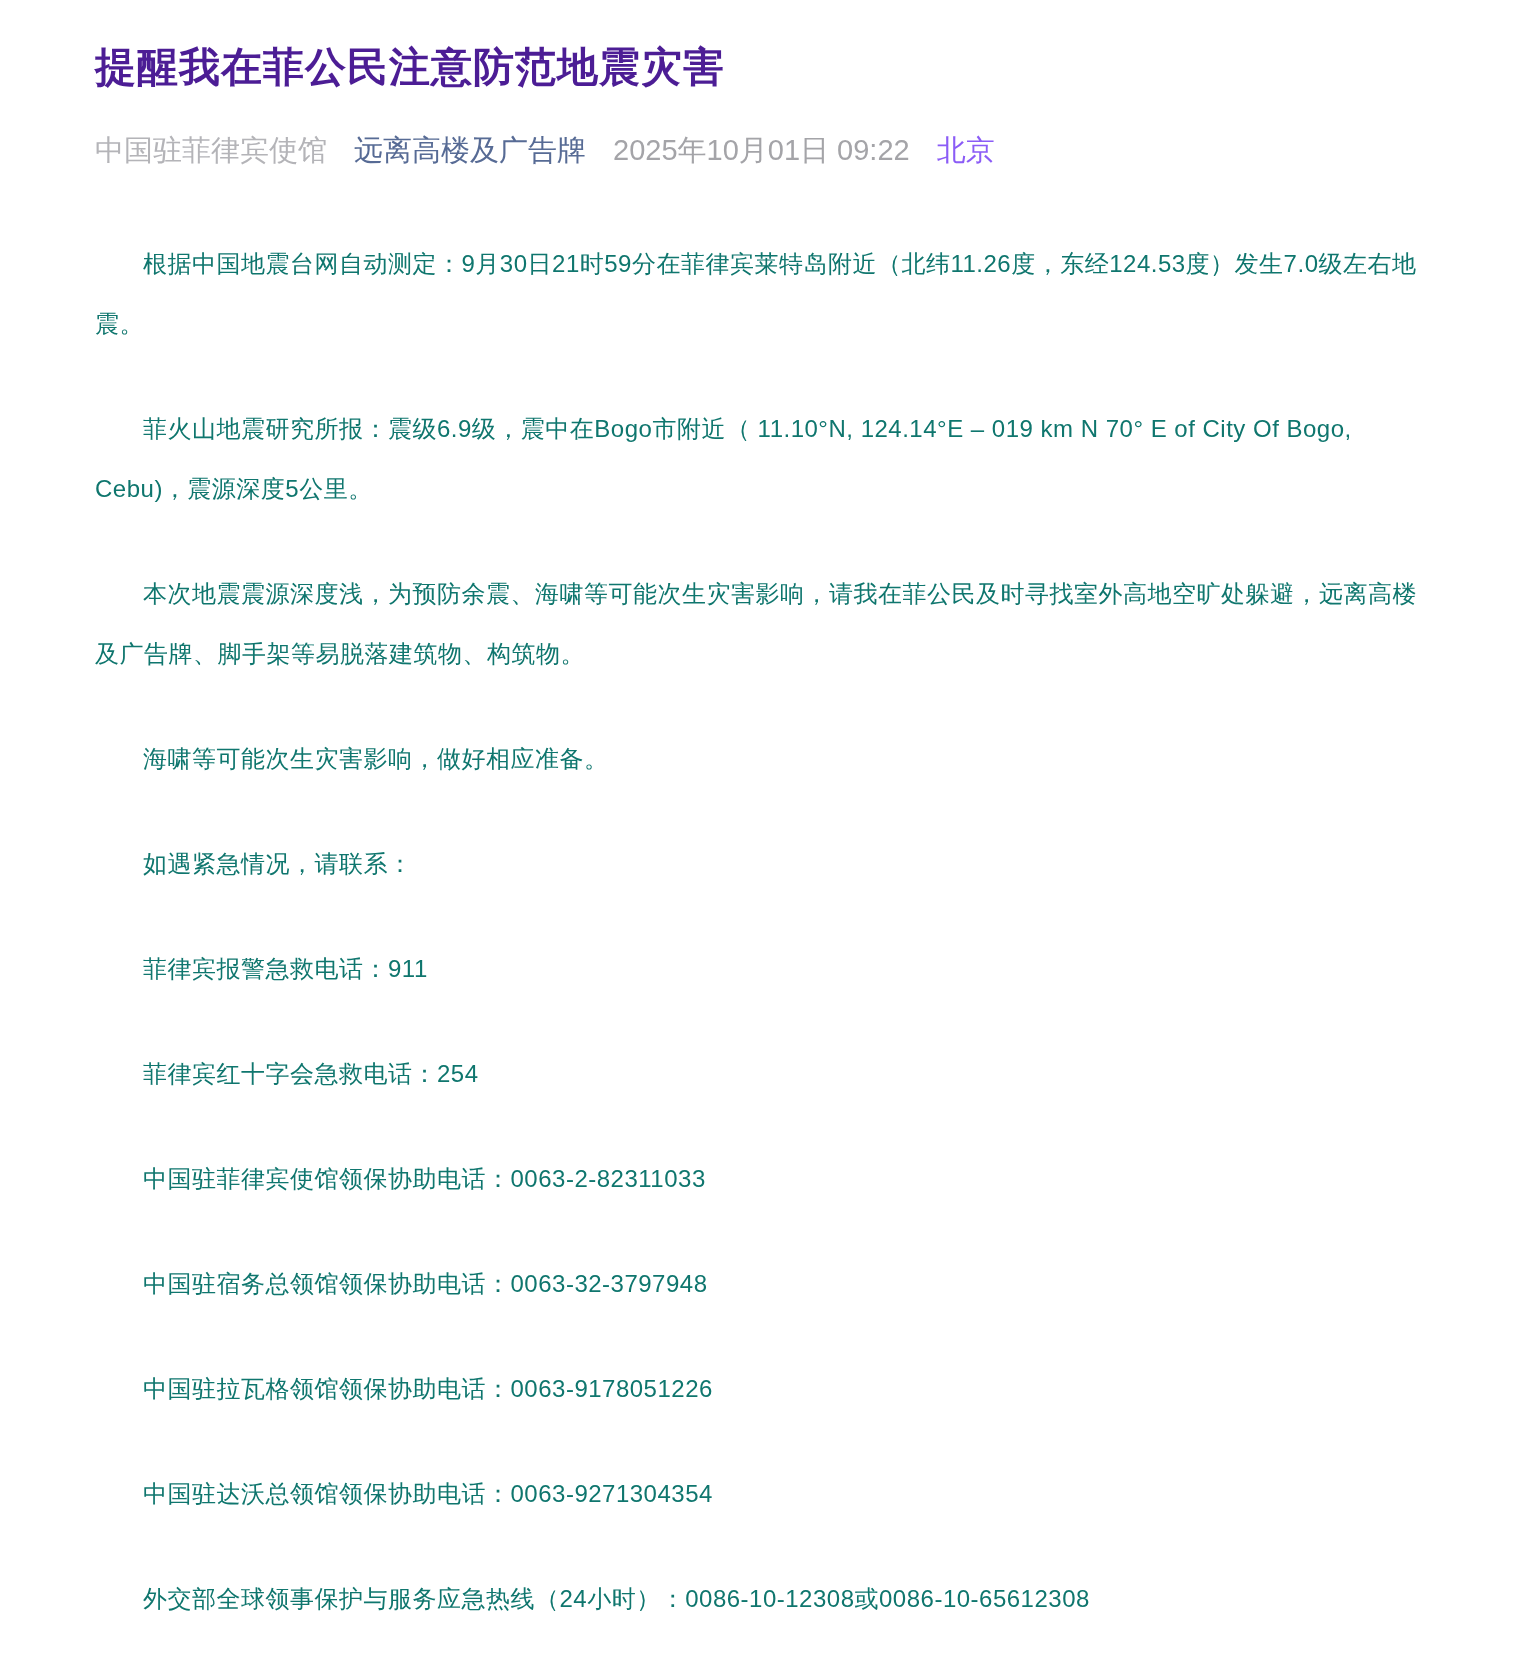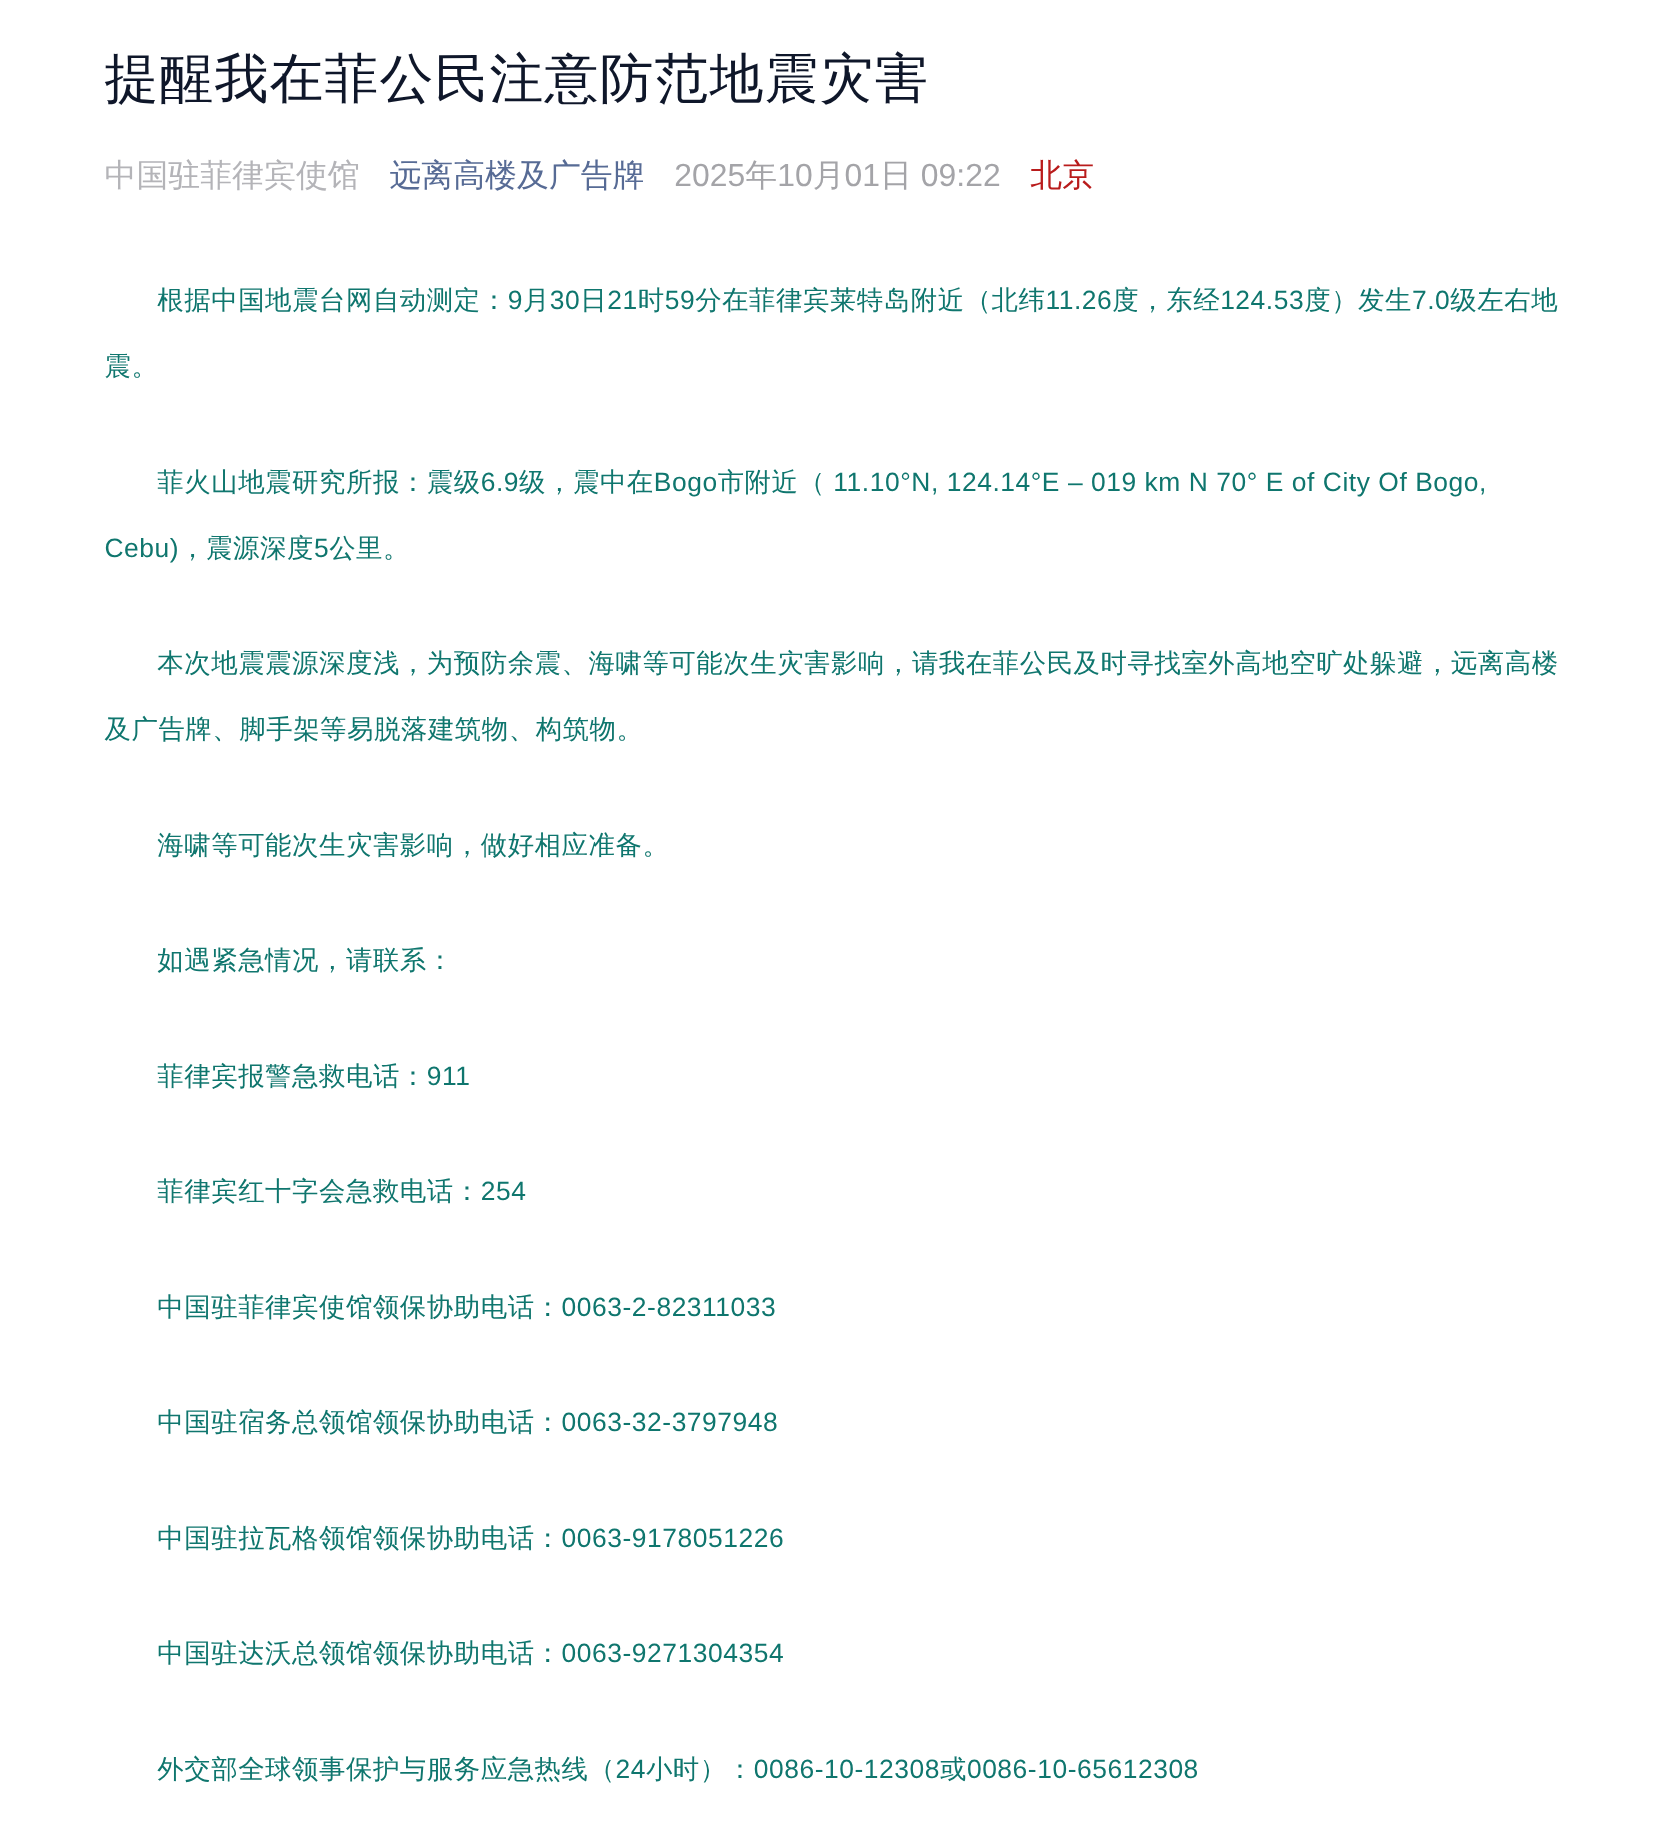--- a/index.html
+++ b/index.html
@@ -6,39 +6,39 @@
   .page {
     width: 1524px;
     min-height: 1662px;
     box-sizing: border-box;
     background: #ffffff;
     padding: 42px 95px 70px 95px;
     font-family: "Liberation Sans", sans-serif;
   }
   .article-title {
     margin: 0 0 40px 0;
-    font-size: 49px;
+    font-size: 41px;
     line-height: 1.25;
-    font-weight: 400;
-    color: #0f172a;
+    font-weight: 700;
+    color: #4c1d95;
     letter-spacing: 1px;
   }
   .byline {
     display: flex;
     align-items: flex-start;
     gap: 27px;
     font-size: 29px;
     line-height: 1.2;
     margin: 0 0 66px 0;
     white-space: nowrap;
   }
   .byline-author { color: #b4b4b8; }
   .byline-account { color: #576b95; cursor: pointer; }
   .byline-datetime { color: #a4a4a8; }
-  .byline-location { color: #b91c1c; }
+  .byline-location { color: #8b5cf6; }
   .content p {
     margin: 0 0 45px 0;
     font-size: 24px;
     line-height: 60px;
     color: #0f766e;
     text-indent: 2em;
     letter-spacing: 0.5px;
     word-break: break-word;
   }
   .content p:last-child { margin-bottom: 0; }

